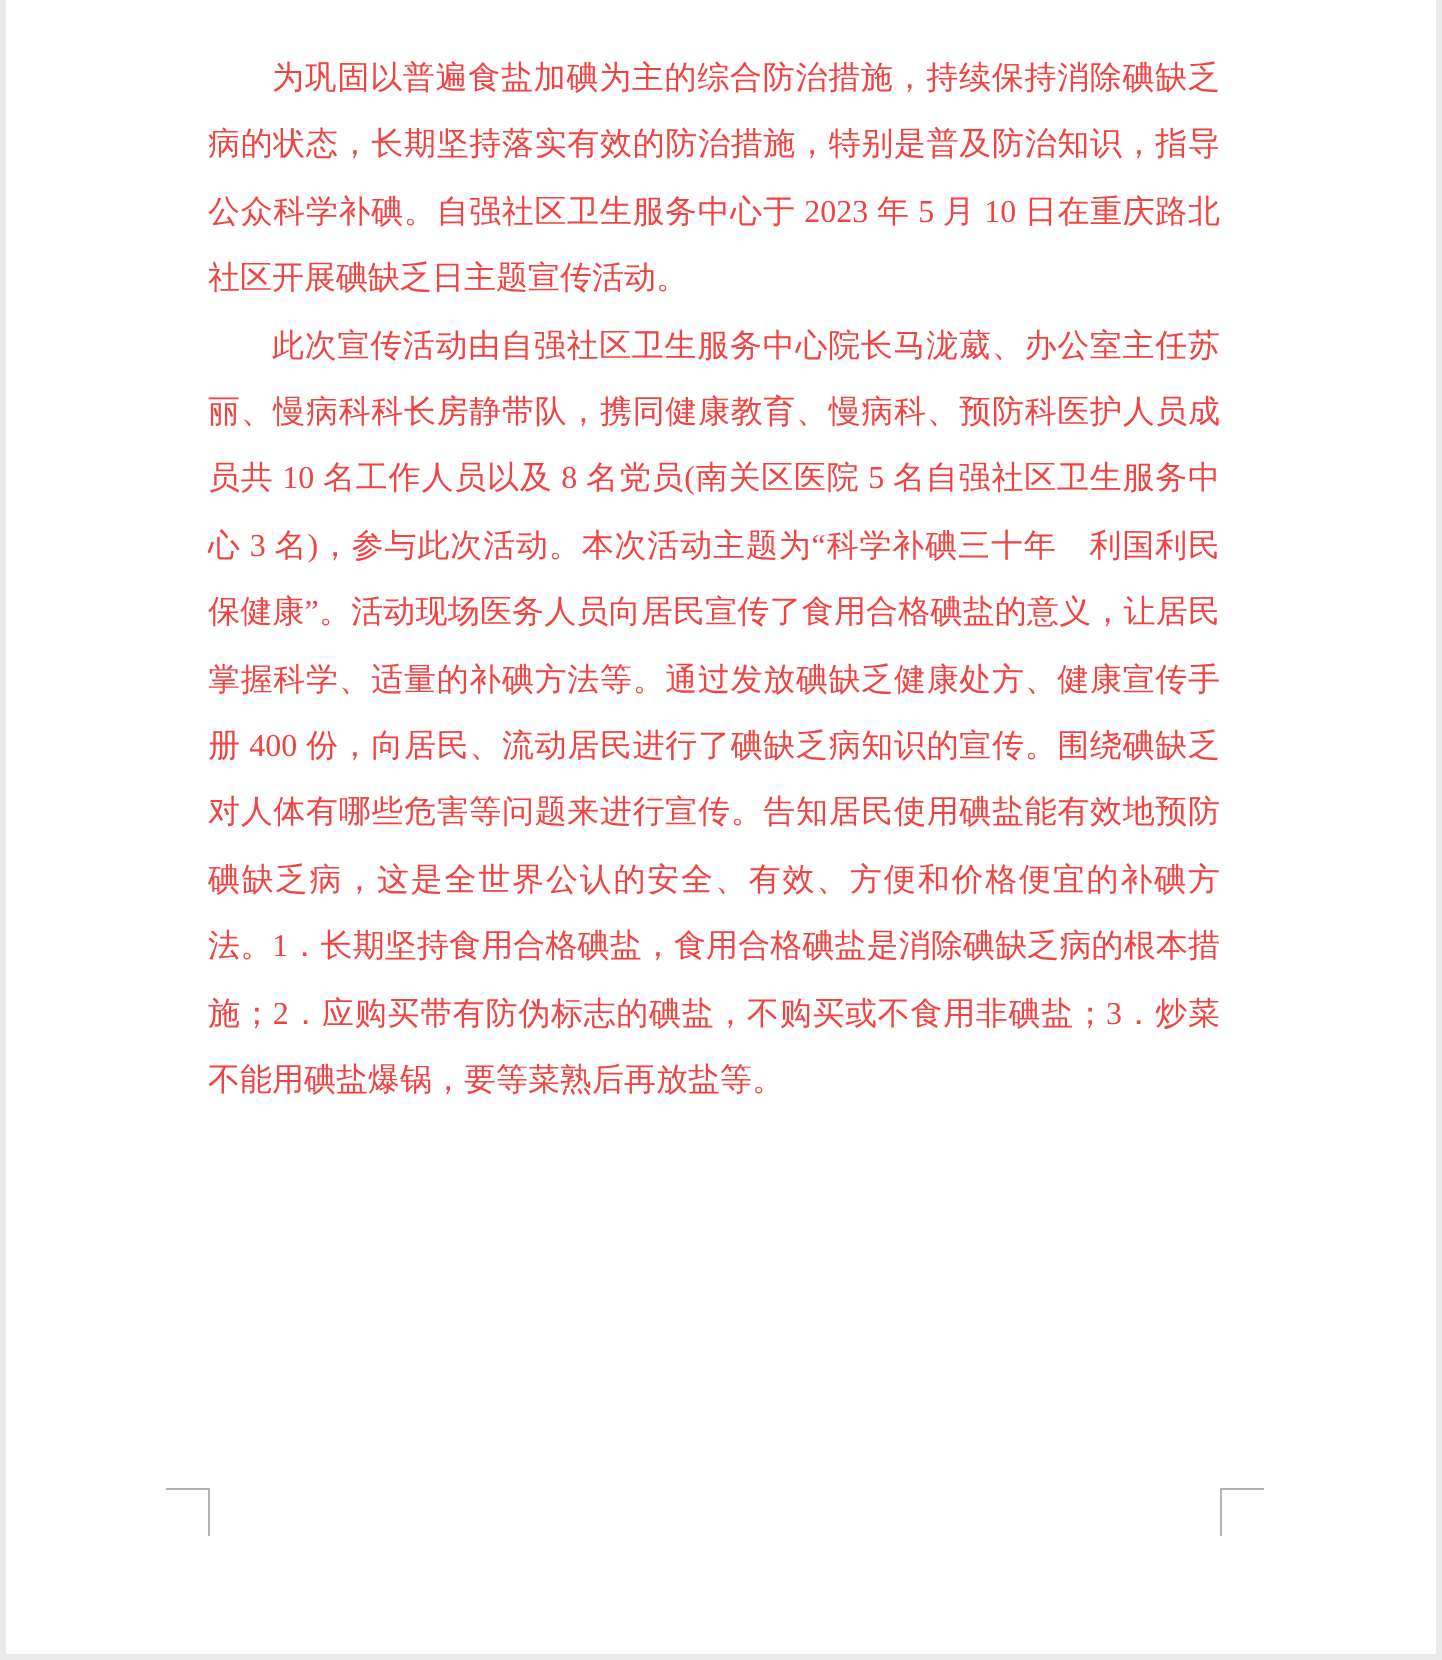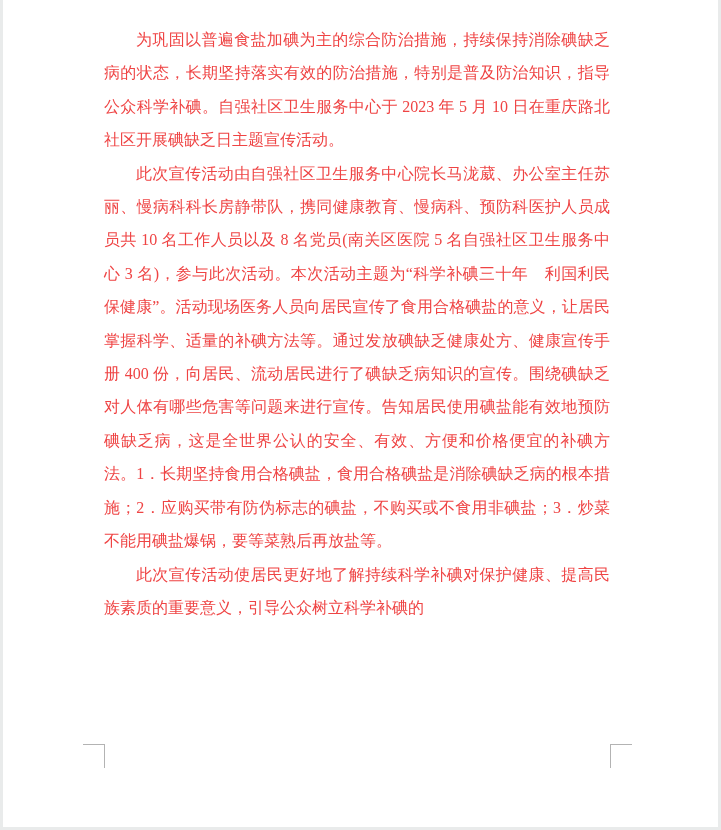--- a/index.html
+++ b/index.html
@@ -47,18 +47,17 @@
   }
 </style>
 </head>
 <body>
 
 <div class="screen">
   <div class="paper">
     <div class="doc-text">
       <p>为巩固以普遍食盐加碘为主的综合防治措施，持续保持消除碘缺乏病的状态，长期坚持落实有效的防治措施，特别是普及防治知识，指导公众科学补碘。自强社区卫生服务中心于 2023 年 5 月 10 日在重庆路北社区开展碘缺乏日主题宣传活动。</p>
       <p>此次宣传活动由自强社区卫生服务中心院长马泷葳、办公室主任苏丽、慢病科科长房静带队，携同健康教育、慢病科、预防科医护人员成员共 10 名工作人员以及 8 名党员(南关区医院 5 名自强社区卫生服务中心 3 名)，参与此次活动。本次活动主题为“科学补碘三十年　利国利民保健康”。活动现场医务人员向居民宣传了食用合格碘盐的意义，让居民掌握科学、适量的补碘方法等。通过发放碘缺乏健康处方、健康宣传手册 400 份，向居民、流动居民进行了碘缺乏病知识的宣传。围绕碘缺乏对人体有哪些危害等问题来进行宣传。告知居民使用碘盐能有效地预防碘缺乏病，这是全世界公认的安全、有效、方便和价格便宜的补碘方法。1．长期坚持食用合格碘盐，食用合格碘盐是消除碘缺乏病的根本措施；2．应购买带有防伪标志的碘盐，不购买或不食用非碘盐；3．炒菜不能用碘盐爆锅，要等菜熟后再放盐等。</p>
-      <p>此次宣传活动使居民更好地了解持续科学补碘对保护健康、提高民族素质的重要意义，引导公众树立科学补碘的</p>
     </div>
     <div class="crop-mark bl"></div>
     <div class="crop-mark br"></div>
   </div>
 </div>
 
 </body></html>

